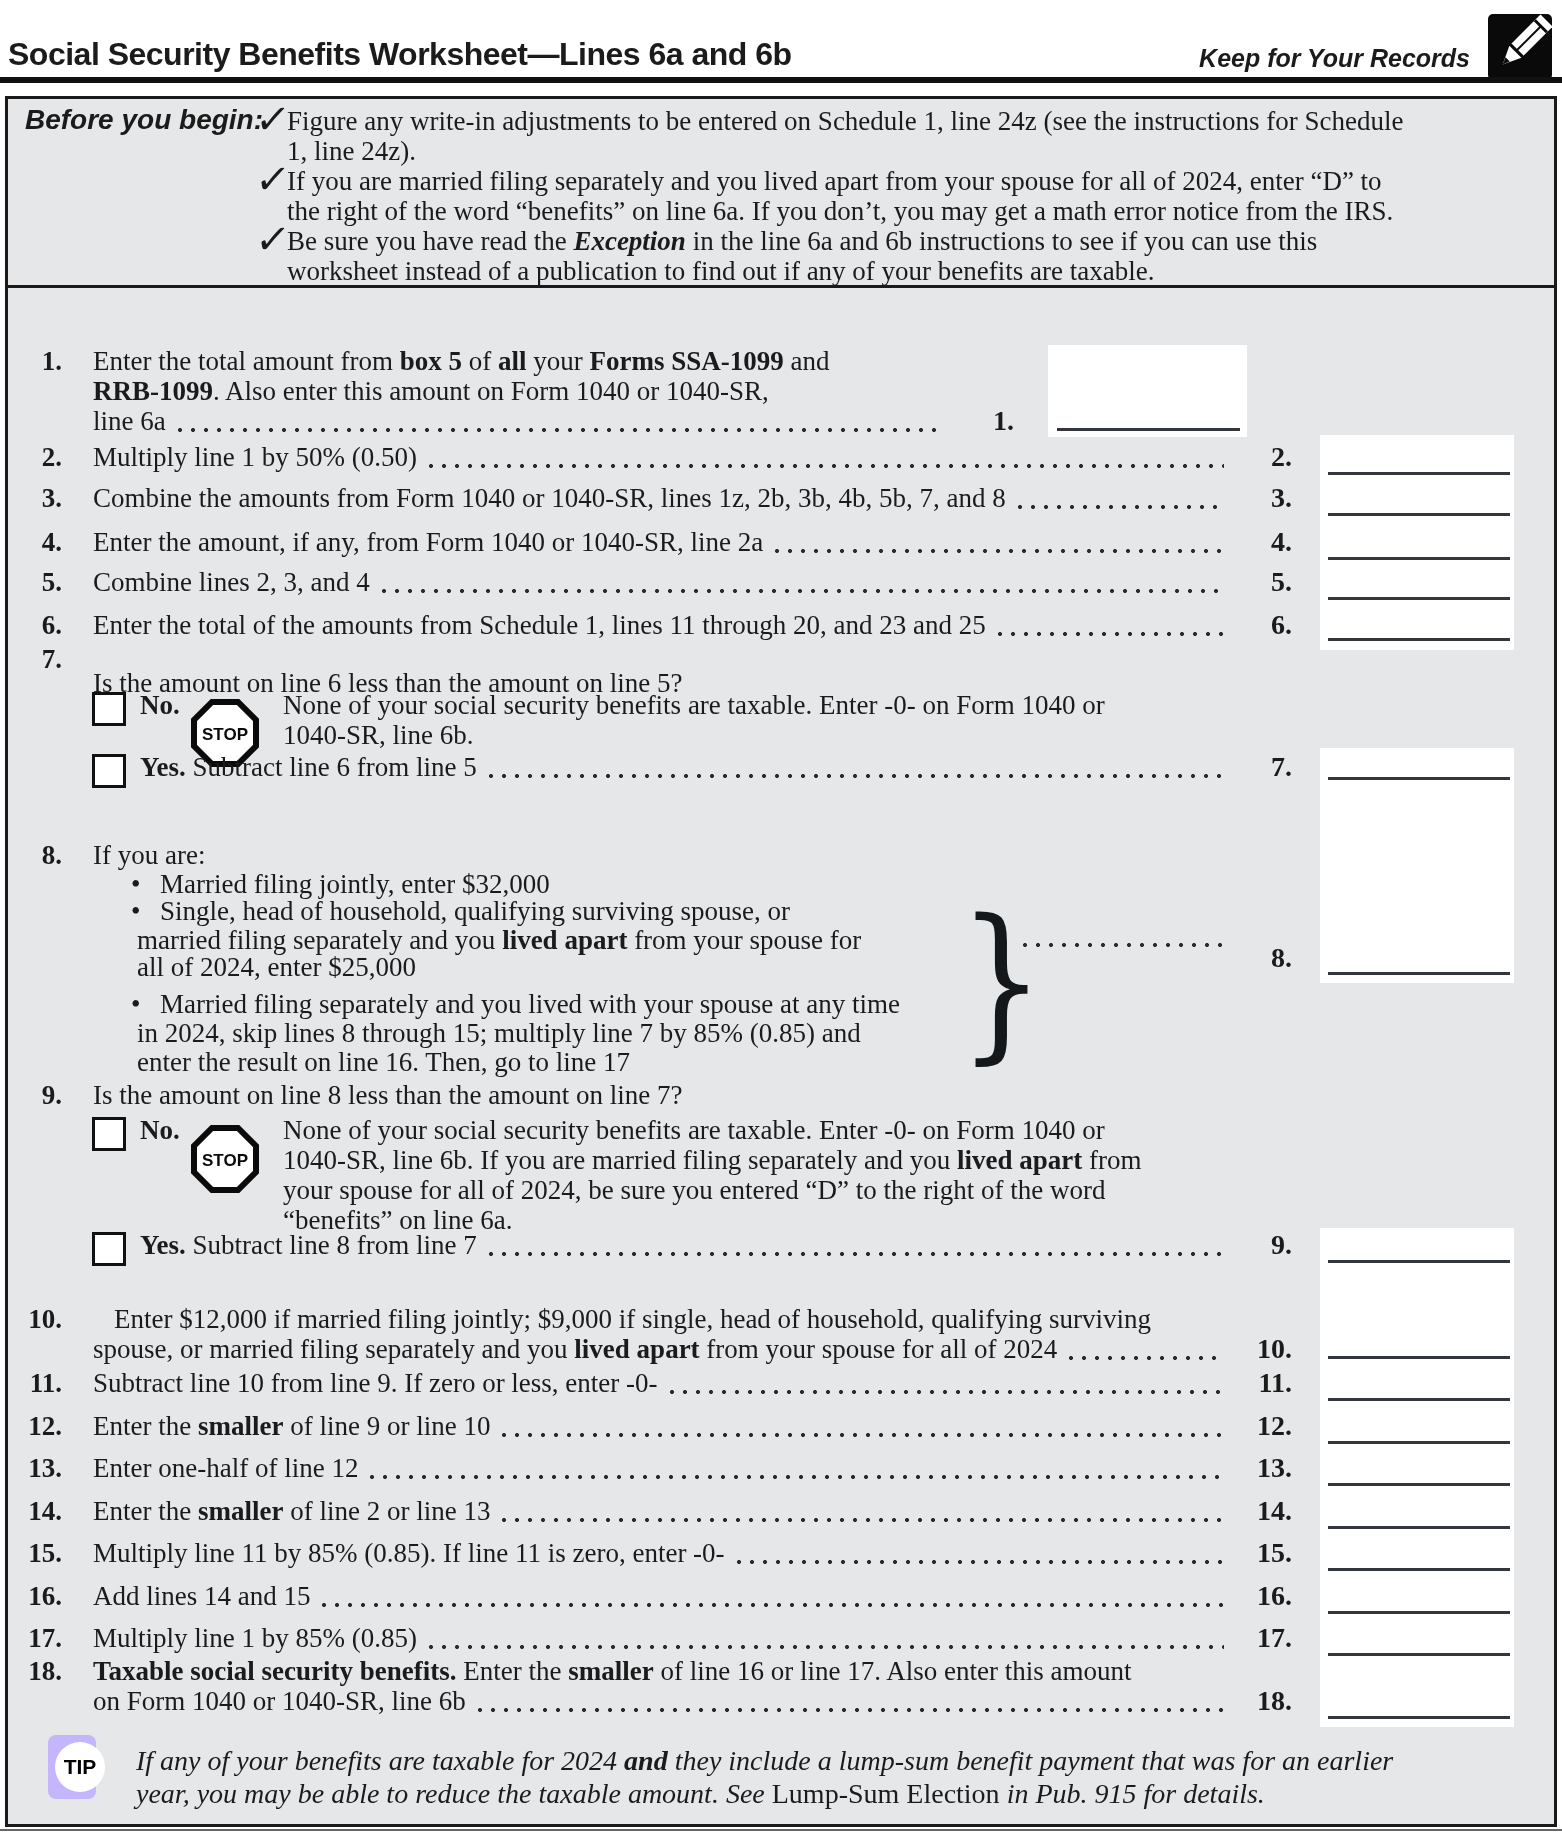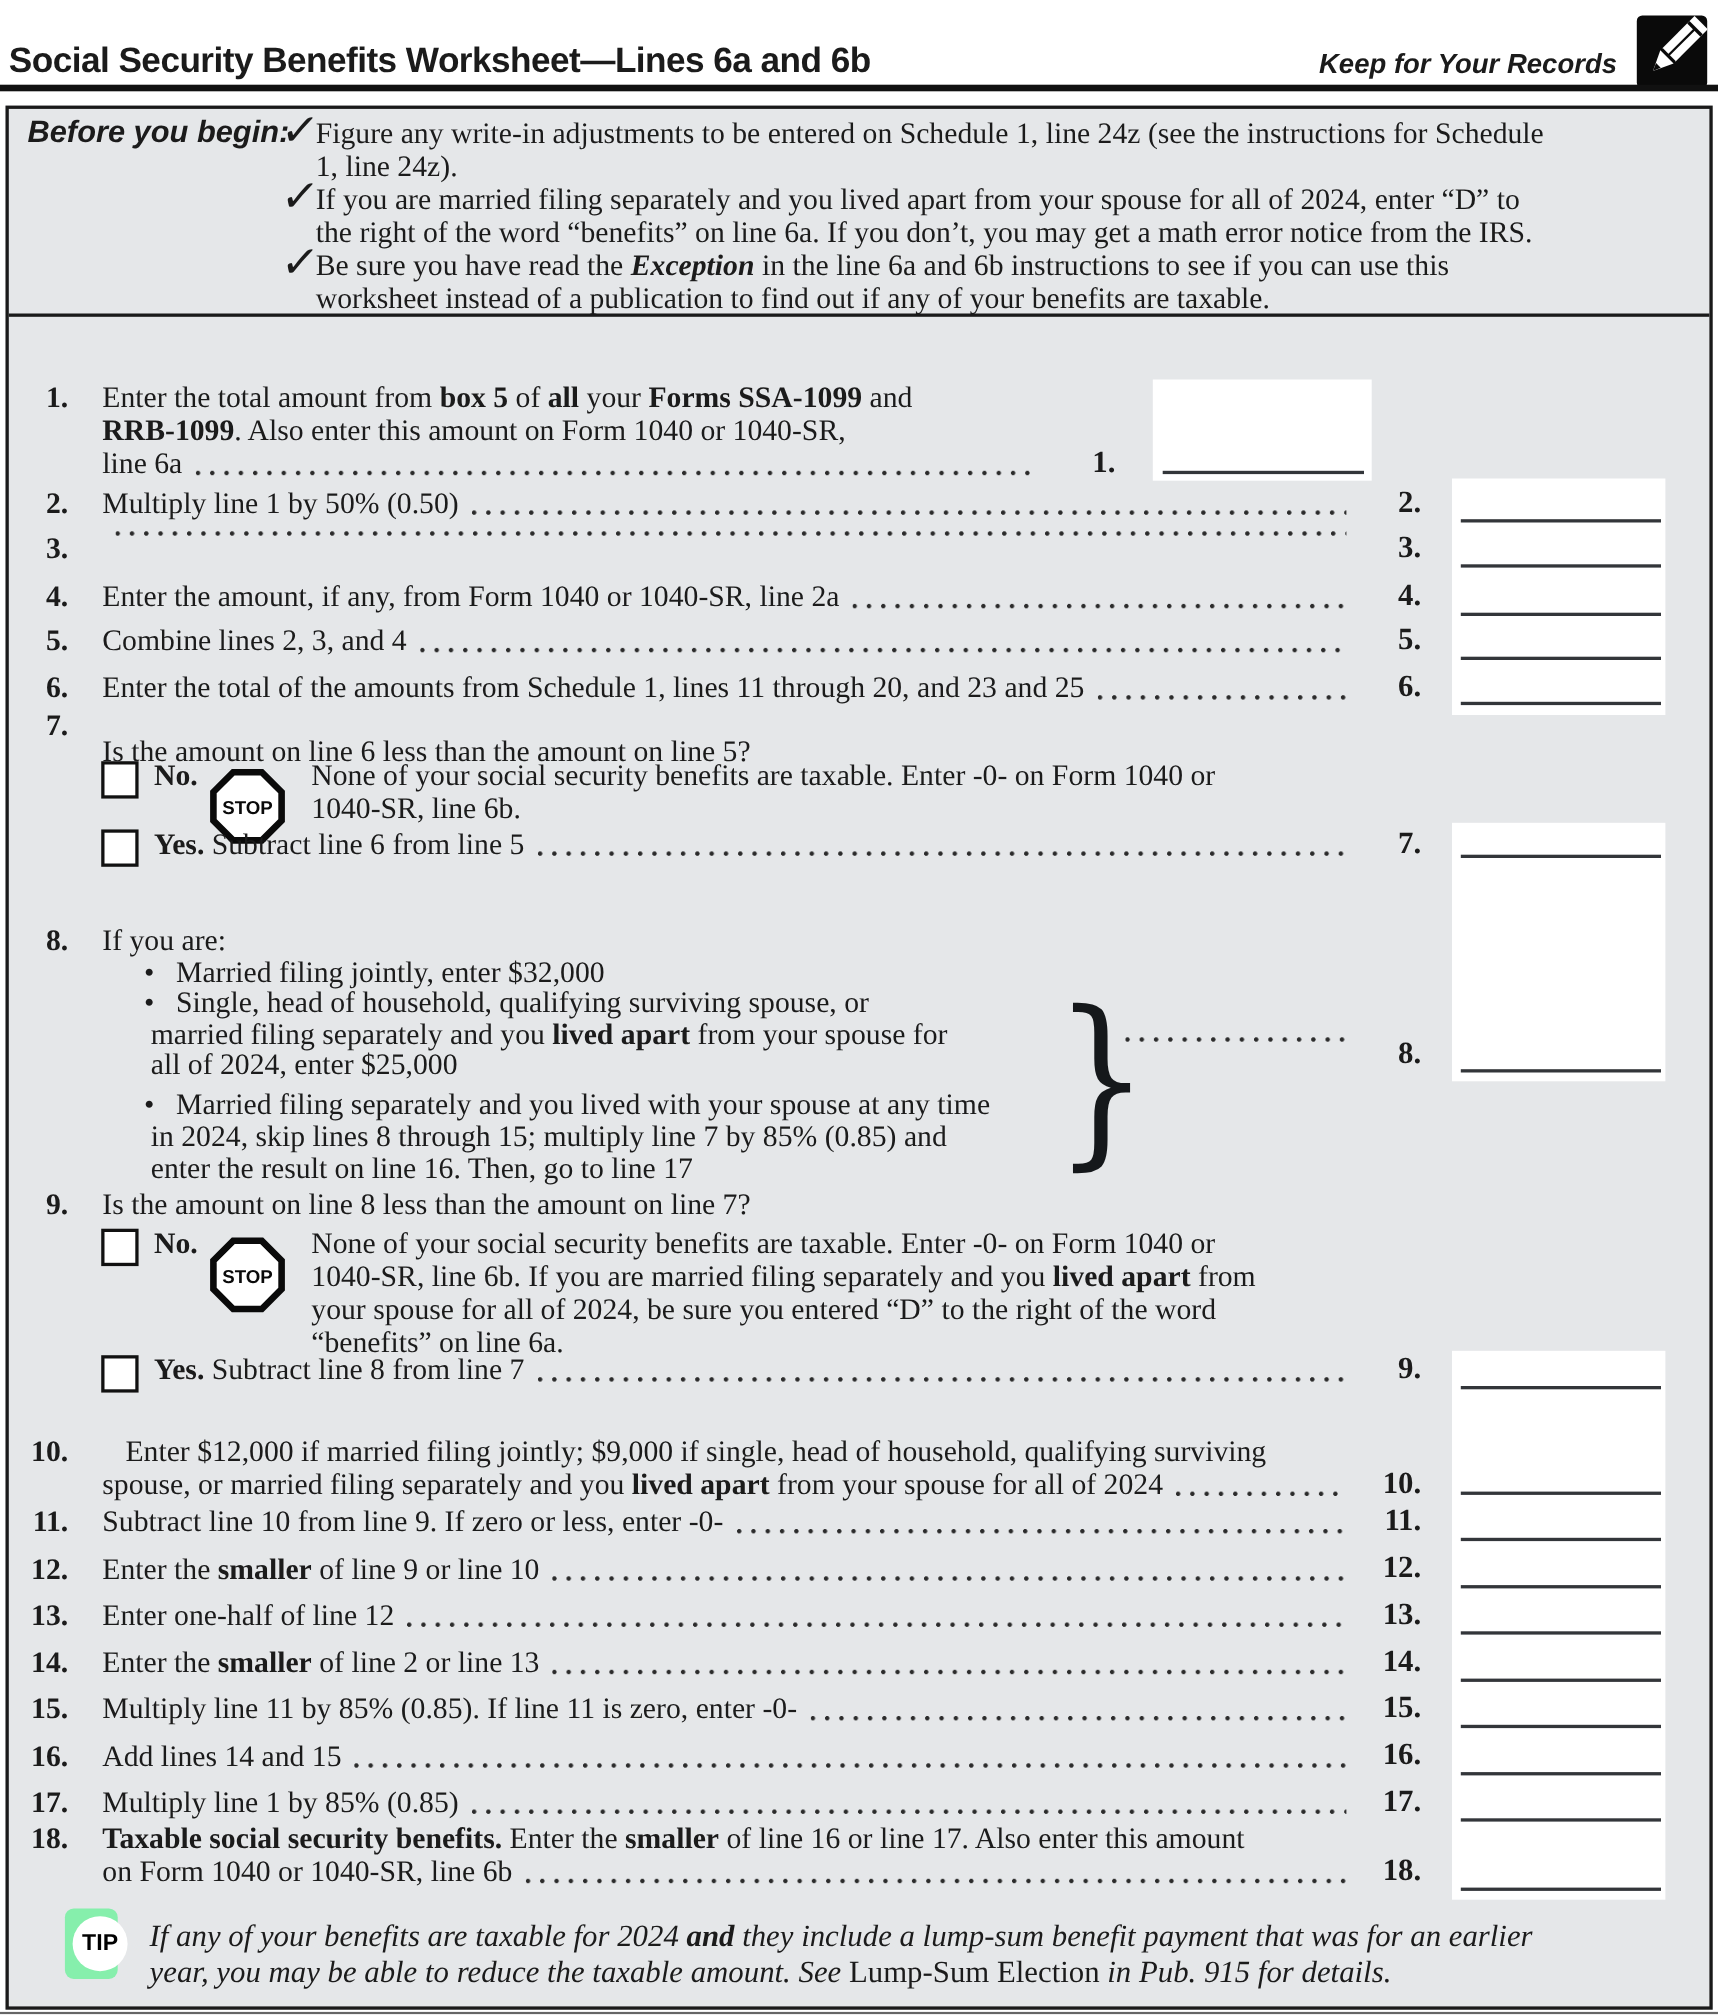--- a/index.html
+++ b/index.html
@@ -44,21 +44,21 @@
   .aline{position:absolute;left:1328px;width:182px;height:0;border-top:3px solid #33363a;}
   .aline1{left:1057px;width:183px;}
   
   .cb{position:absolute;width:28px;height:28px;background:#fff;border:3px solid #111;}
   .stop{position:absolute;width:70px;height:70px;}
   .noword{position:absolute;left:140px;font-weight:bold;font-size:27px;line-height:30px;}
   .bullet{position:absolute;left:131px;font-size:27px;line-height:30px;}
   .brace{position:absolute;left:948px;top:874px;font-family:"DejaVu Serif",serif;
          font-size:168px;line-height:214px;transform:scaleX(0.8);color:#15181b;}
   
-  .tipicon{position:absolute;left:59px;top:1735px;width:48px;height:64px;background:#86efac;
+  .tipicon{position:absolute;left:48px;top:1735px;width:48px;height:64px;background:#c4b5fd;
            border-radius:8px;}
   .tipcircle{position:absolute;left:7px;top:7px;width:50px;height:50px;background:#fff;border-radius:50%;
              display:flex;align-items:center;justify-content:center;
              font-family:"Liberation Sans",sans-serif;font-weight:bold;font-size:21px;color:#000;}
   .tiptext{position:absolute;left:136px;font-size:28px;line-height:33px;font-style:italic;white-space:nowrap;}
   .rom{font-style:normal;}
 </style>
 </head>
 <body>
 
@@ -133,20 +133,21 @@
     <span class="num">2.</span>
     <div class="flexline">
         <span>Multiply line 1 by 50% (0.50)</span>
         <span class="dots"></span>
       </div>
     <span class="lab">2.</span>
   </div>
   <div class="lrow" style="top:483px;">
     <span class="num">3.</span>
     <div class="flexline">
+        <span>Combine the amounts from Form 1040 or 1040-SR, lines 1z, 2b, 3b, 4b, 5b, 7, and 8</span>
         <span class="dots"></span>
       </div>
     <span class="lab">3.</span>
   </div>
   <div class="lrow" style="top:527px;">
     <span class="num">4.</span>
     <div class="flexline">
         <span>Enter the amount, if any, from Form 1040 or 1040-SR, line 2a</span>
         <span class="dots"></span>
       </div>

